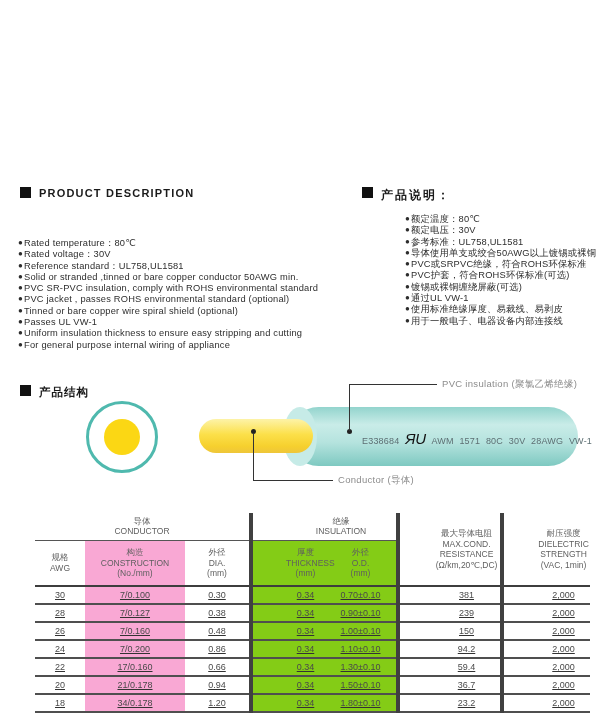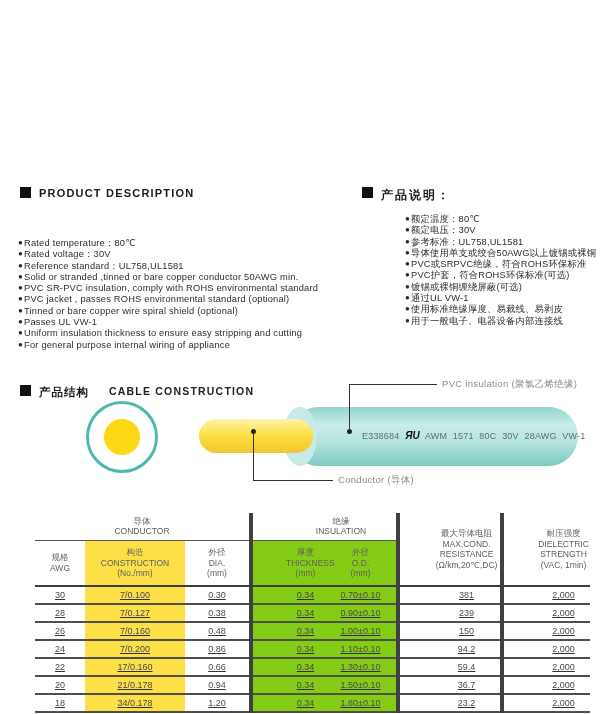--- a/index.html
+++ b/index.html
@@ -22,38 +22,38 @@
         border-radius:50%;background:#fff;display:flex;align-items:center;justify-content:center;}
   .xsec-core{width:36px;height:36px;border-radius:50%;background:#FBD714;}
   .cable-body{position:absolute;left:289px;top:407px;width:289px;height:59px;border-radius:29.5px;
         background:linear-gradient(180deg,#93d4cd 0%,#c9ece8 30%,#b5e3de 60%,#7ec9c1 100%);z-index:1;}
   .cable-endface{position:absolute;left:283px;top:407px;width:34px;height:59px;border-radius:50%;
         background:#c6ebe7;z-index:2;}
   .conductor-rod{position:absolute;left:199px;top:419px;width:114px;height:34px;border-radius:17px;
         background:linear-gradient(180deg,#fdf3a8 0%,#fce04a 45%,#f6d02e 80%,#eec63a 100%);z-index:3;}
   .cable-print{position:absolute;left:362px;top:430px;z-index:4;font-size:9px;color:#5d6f73;
         white-space:nowrap;word-spacing:3px;letter-spacing:0.2px;}
-  .ul-mark{font-weight:bold;font-style:italic;color:#111;letter-spacing:0;word-spacing:0;font-size:10px;}
+  .ul-mark{font-weight:normal;font-style:italic;color:#111;letter-spacing:0;word-spacing:0;font-size:15px;}
   .co-dot{position:absolute;width:5px;height:5px;border-radius:50%;background:#222;z-index:5;}
   .co-line{position:absolute;background:#333;z-index:5;}
   .co-label{position:absolute;font-size:9.5px;color:#8c8c8c;white-space:nowrap;letter-spacing:0.3px;}
 
   
   .spec-table{position:absolute;left:35px;top:513px;width:555px;border-collapse:collapse;table-layout:fixed;}
   .spec-table td{text-align:center;vertical-align:middle;padding:0;}
   .hl{font-size:8.5px;line-height:10.5px;color:#5f5f5f;}
   .hl span{display:block;}
   tr.group-row{height:27px;}
   tr.colhead-row{height:46px;}
   tr.data-row{height:18px;text-decoration:underline;}
   tr.data-row td{font-size:9px;color:#4a4a4a;border-bottom:2px solid #4f4f4f;}
   td.g-cell{border-bottom:1px solid #555;}
   tr.colhead-row td{border-bottom:2px solid #3d3d3d;}
   td.vline{border-left:4px solid #404040;padding-left:33px;}
-  td.bg-yellow{background:#fde047;}
+  td.bg-yellow{background:#f9a8d4;}
   td.bg-blue{background:#84cc16;}
 </style>
 </head>
 <body>
 
 <div class="page">
 
   <div class="sec-title" style="left:20px;top:187px;">
     <span class="marker"></span>
     <span class="t">PRODUCT DESCRIPTION</span>
@@ -84,21 +84,20 @@
     <li>PVC护套，符合ROHS环保标准(可选)</li>
     <li>镀锡或裸铜缠绕屏蔽(可选)</li>
     <li>通过UL VW-1</li>
     <li>使用标准绝缘厚度、易裁线、易剥皮</li>
     <li>用于一般电子、电器设备内部连接线</li>
   </ul>
 
   <div class="sec-title" style="left:20px;top:357px;margin-top:28px;">
     <span class="marker"></span>
     <span class="t" style="font-size:11.5px;letter-spacing:1px;">产品结构</span>
-    <span class="t2">CABLE CONSTRUCTION</span>
   </div>
 
   <div class="xsec">
     <div class="xsec-core"></div>
   </div>
   <div class="cable-body"></div>
   <div class="cable-endface"></div>
   <div class="conductor-rod"></div>
   <div class="cable-print">
     <span>E338684</span>

